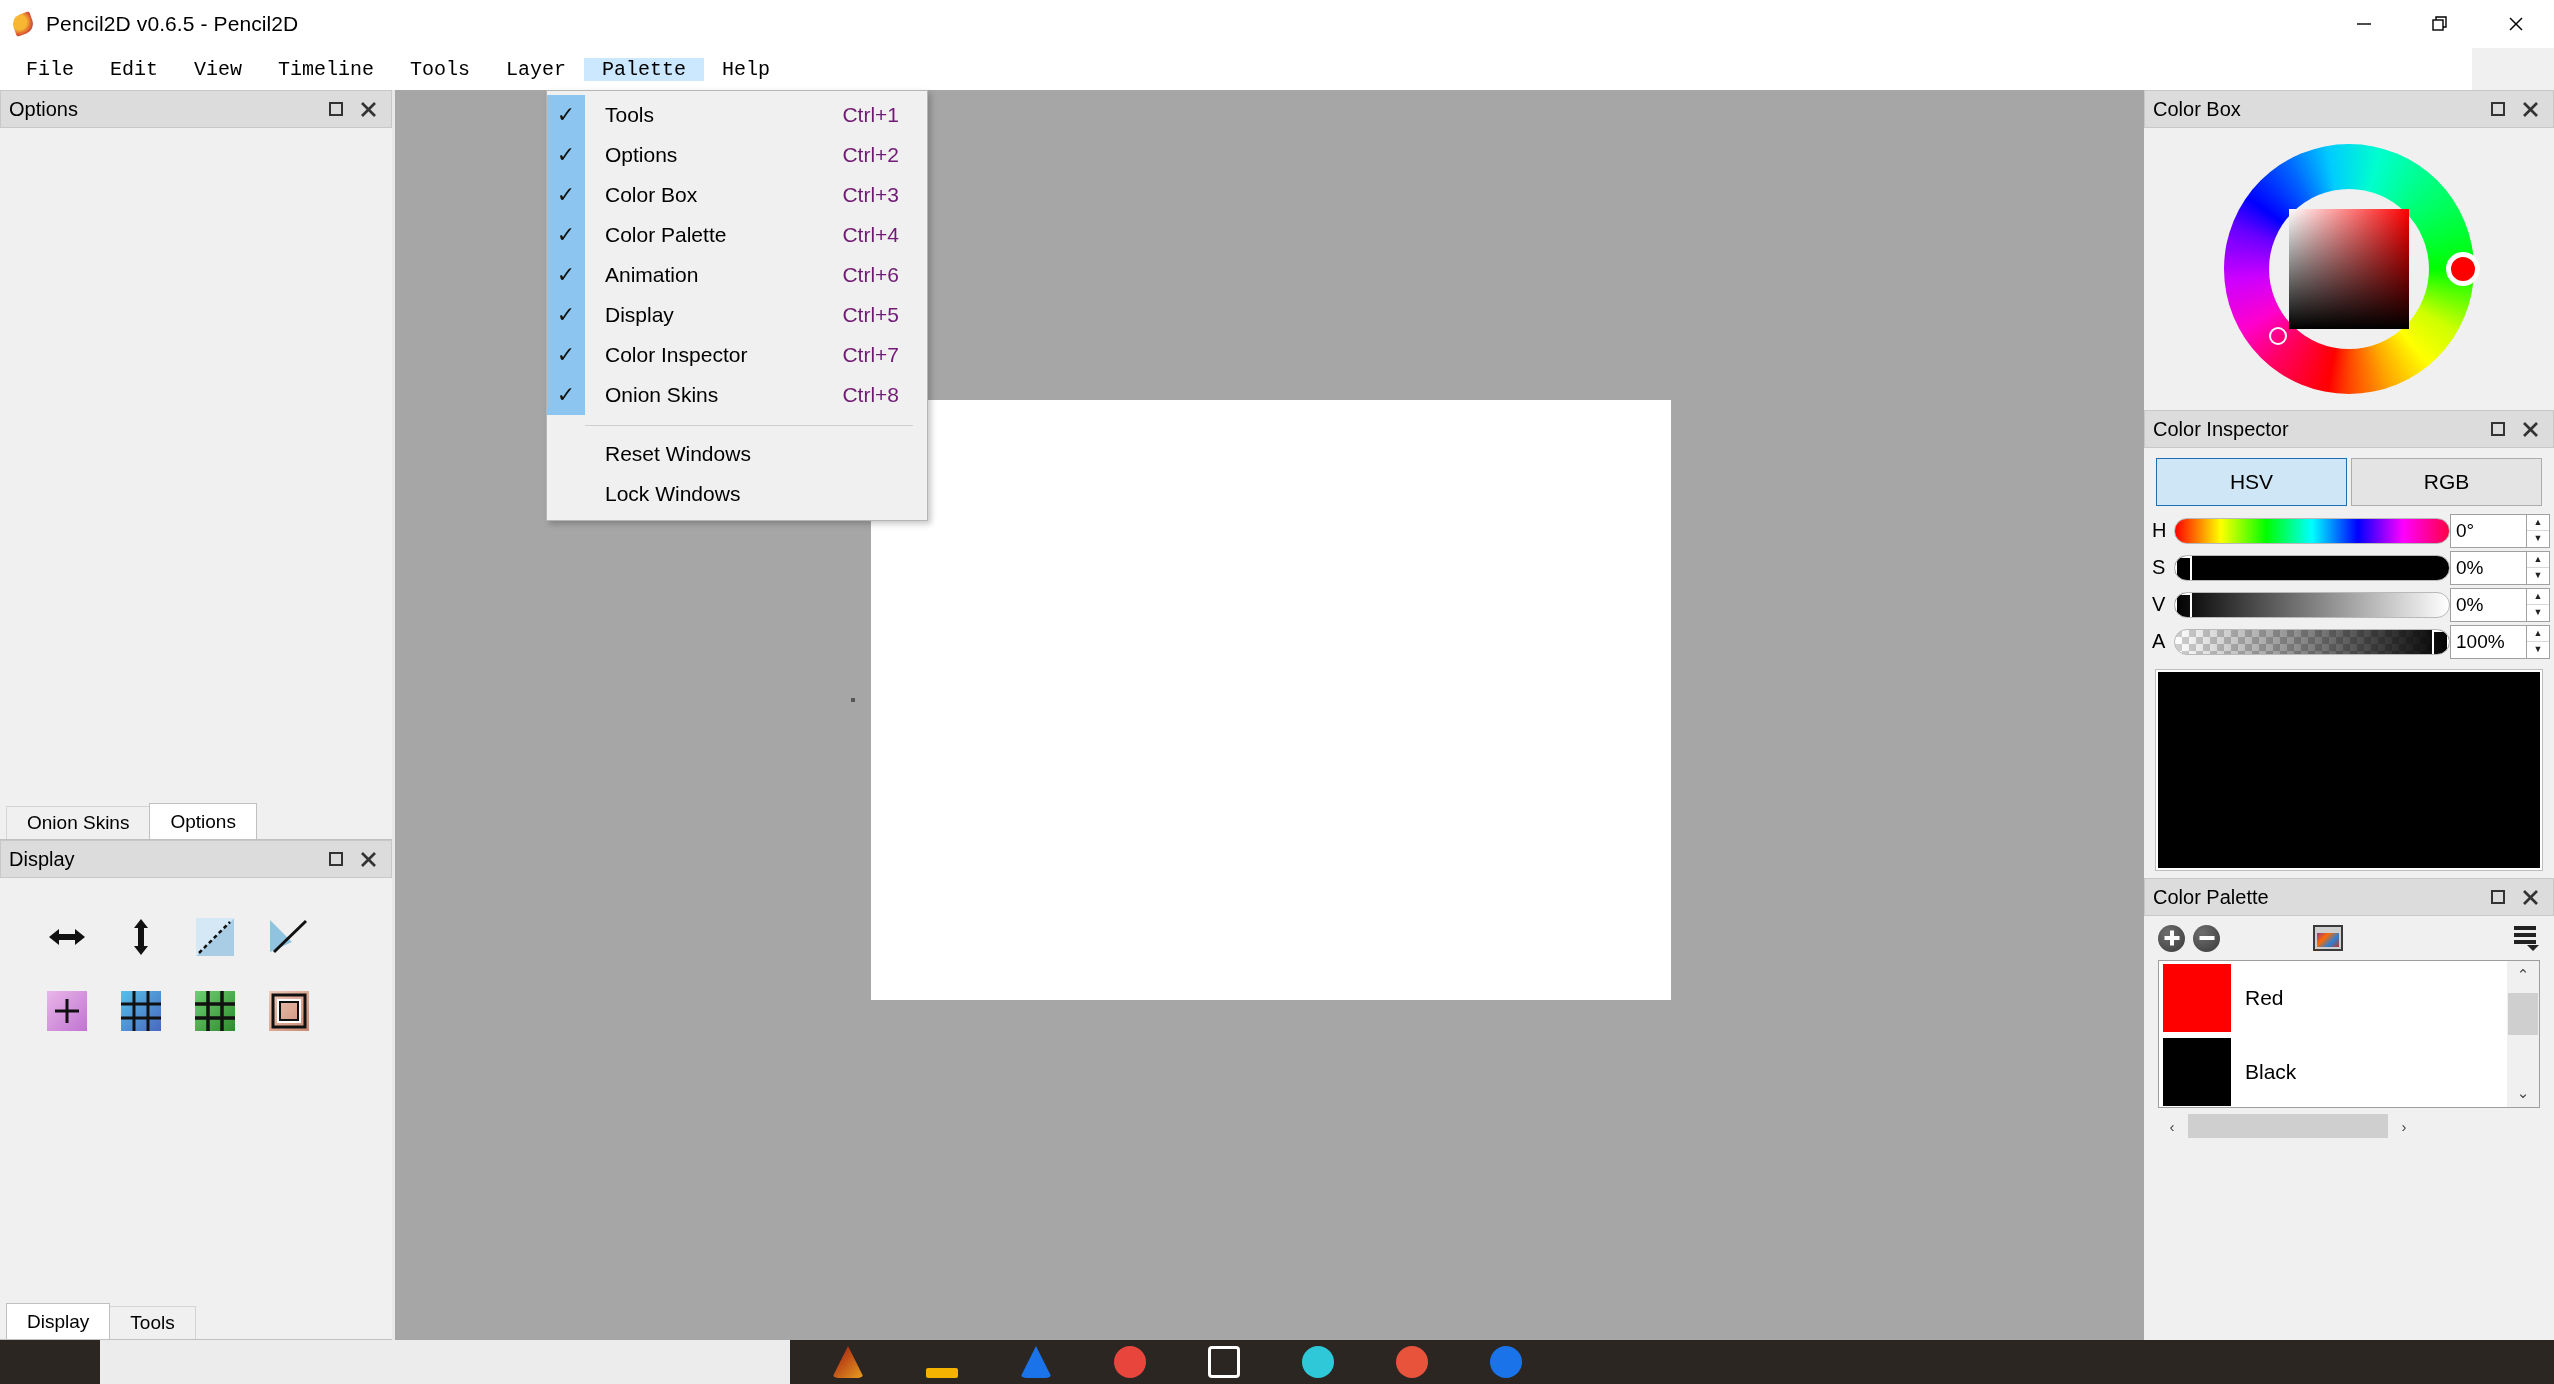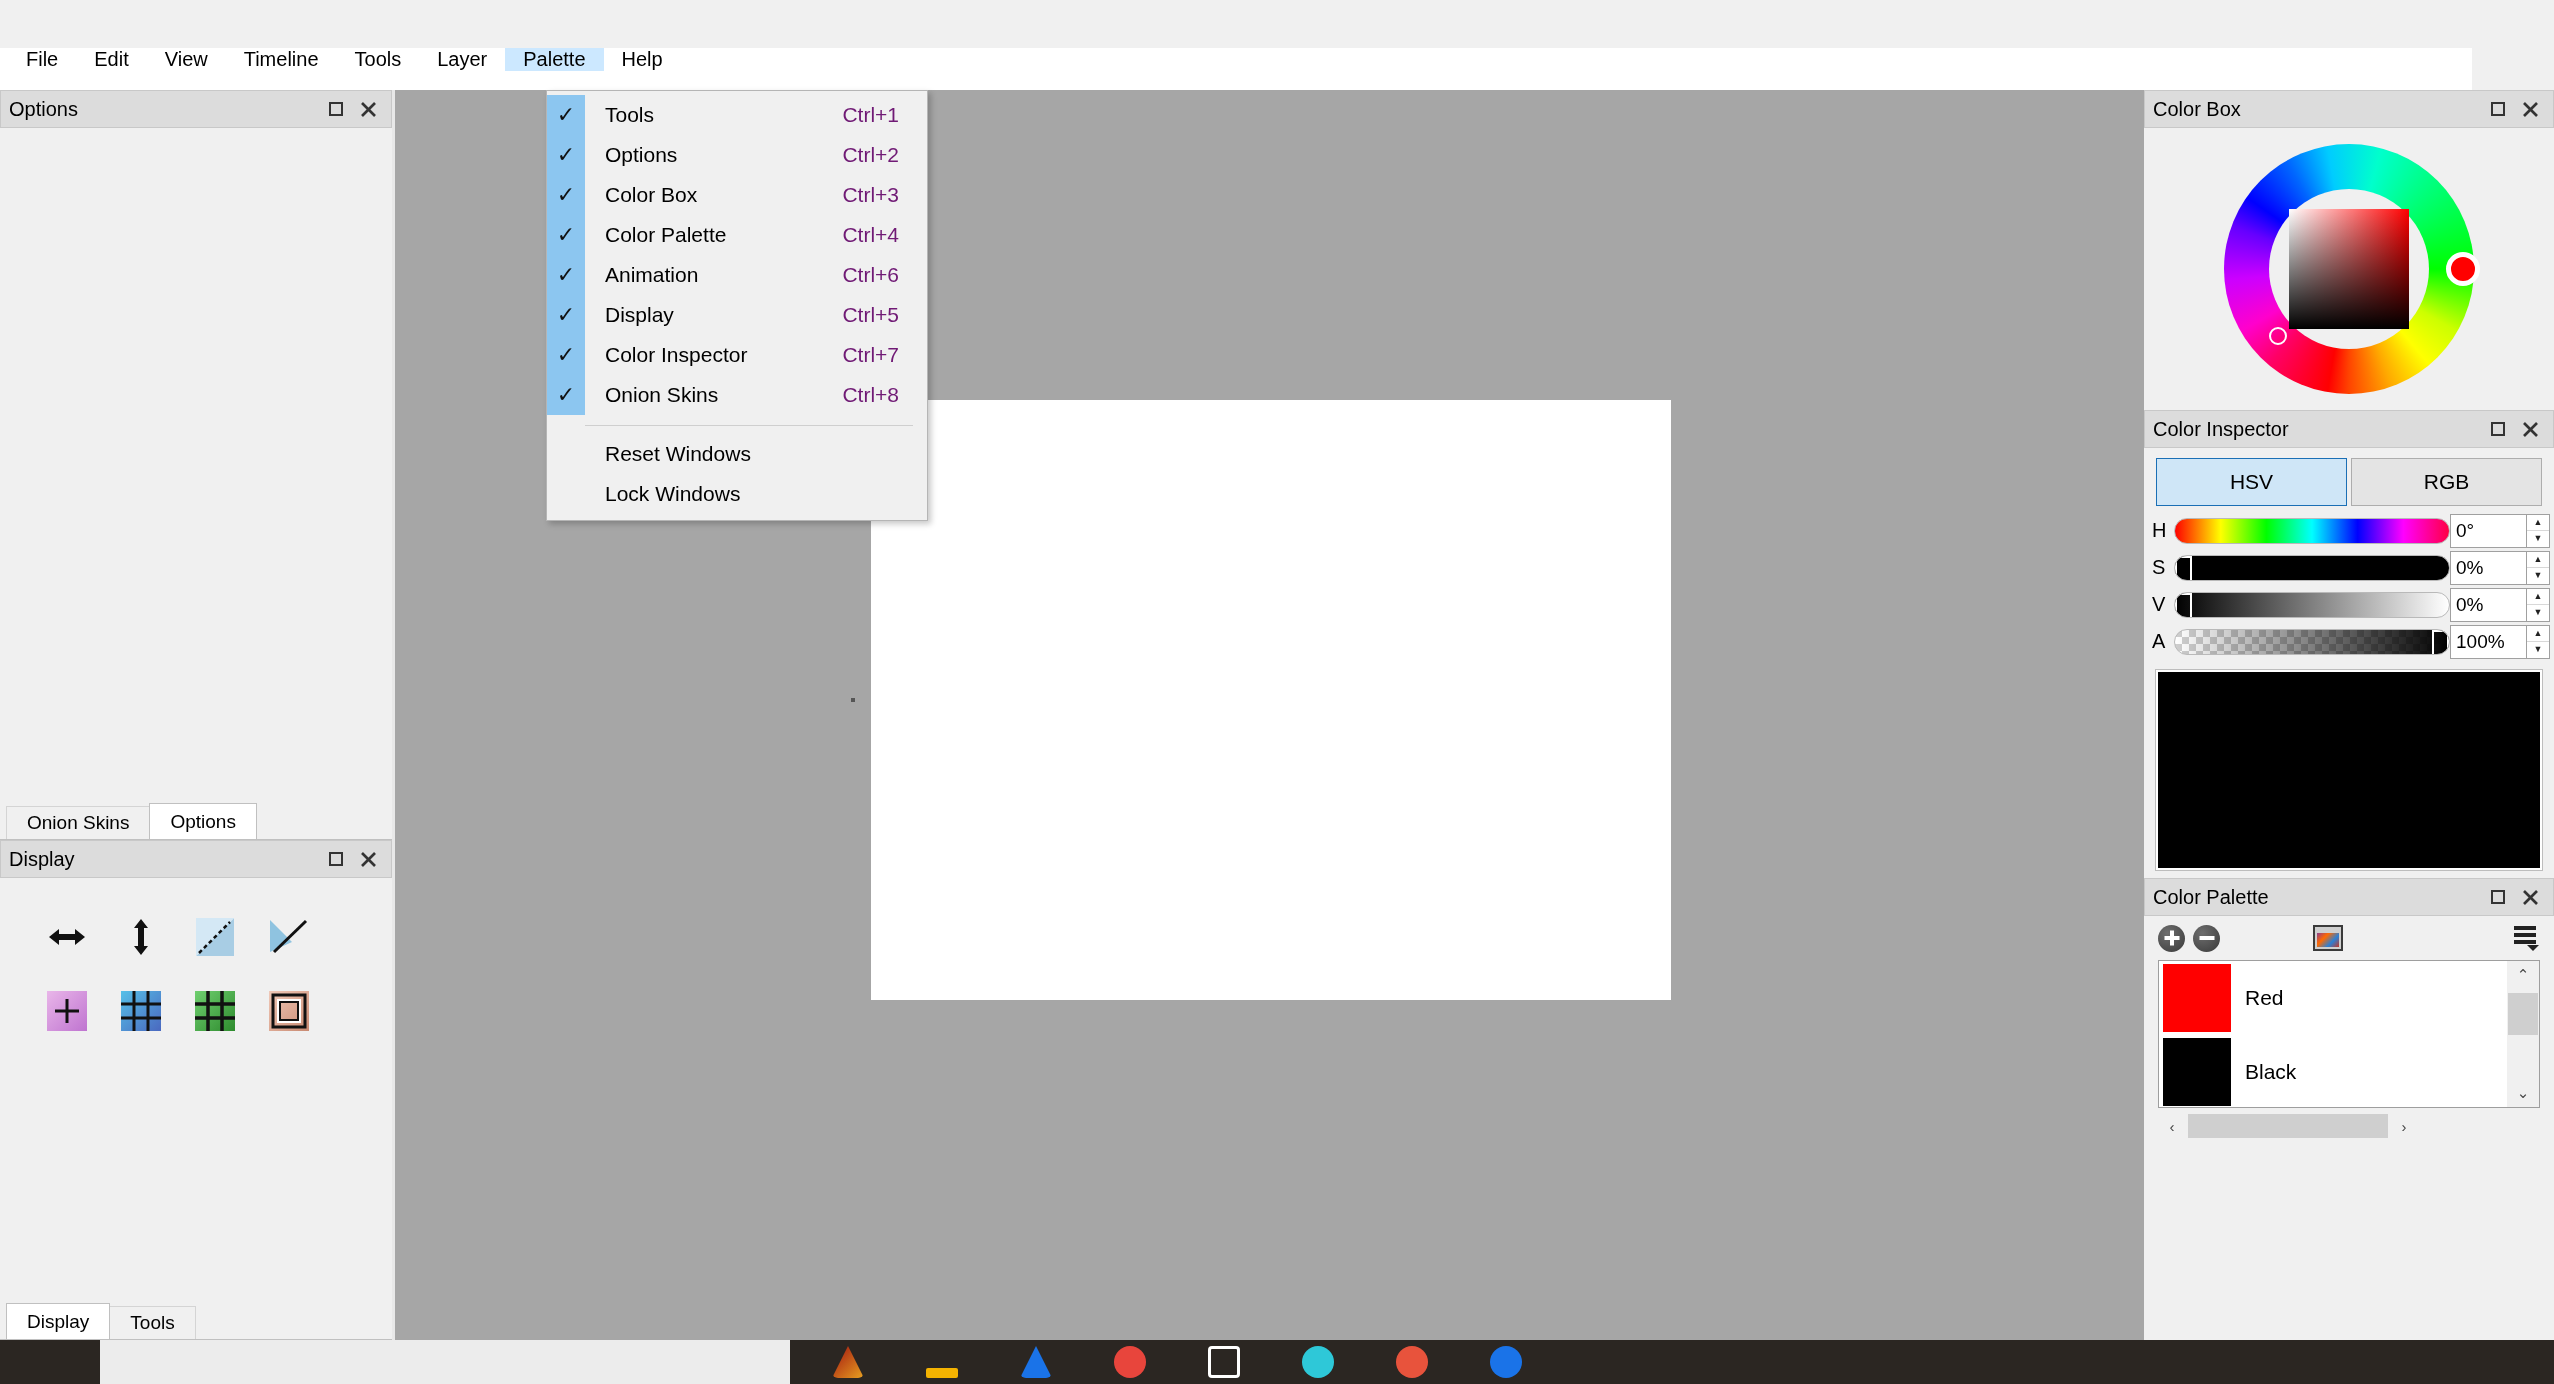--- a/index.html
+++ b/index.html
@@ -37,22 +37,23 @@
   .win-btns { margin-left: auto; display: flex; height: 48px; }
   .win-btn {
     width: 76px; height: 48px; display: flex; align-items: center; justify-content: center;
     font-size: 20px; color: #000;
   }
 
   
   .menubar {
     position: absolute; left: 0; top: 48px; width: 2472px; height: 42px;
     background: #ffffff;
-    display: flex; align-items: flex-start;
+    display: flex; align-items: center;
     padding-left: 8px;
+    font-family: Liberation Mono, monospace;
   }
   .menu-item {
     padding: 0 18px; display: flex; align-items: center;
     font-size: 20px; color: #000; cursor: default;
   }
   .menu-item.open { background: #cce8ff; }
 
   
   .workarea {
     position: absolute; left: 0; top: 90px; width: 2554px; height: 1250px;
@@ -294,20 +295,45 @@
     width: 430px; height: 44px; background: #3a3531;
     display: flex; align-items: center; justify-content: flex-end; padding-right: 26px;
   }
   .tb-clock { color: #fff; font-size: 19px; }
 </style>
 </head>
 <body>
 
 <div class="app">
 
+  <div class="titlebar">
+    <div class="title-icon">
+      <div class="pencil-body"></div>
+    </div>
+    <div class="title-text">Pencil2D v0.6.5 - Pencil2D</div>
+    <div class="win-btns">
+      <div class="win-btn">
+        <svg width="22" height="22" viewBox="0 0 22 22">
+            <line x1="4" y1="11" x2="18" y2="11" stroke="#000" stroke-width="1.4"></line>
+          </svg>
+      </div>
+      <div class="win-btn">
+        <svg width="22" height="22" viewBox="0 0 22 22">
+          <rect x="4" y="7" width="10" height="10" fill="none" stroke="#000" stroke-width="1.4"></rect>
+          <polyline points="7,7 7,4 17,4 17,14 14,14" fill="none" stroke="#000" stroke-width="1.4"></polyline>
+        </svg>
+      </div>
+      <div class="win-btn close">
+        <svg width="22" height="22" viewBox="0 0 22 22">
+          <line x1="5" y1="5" x2="17" y2="17" stroke="currentColor" stroke-width="1.4"></line>
+          <line x1="17" y1="5" x2="5" y2="17" stroke="currentColor" stroke-width="1.4"></line>
+        </svg>
+      </div>
+    </div>
+  </div>
 
   <div class="menubar">
     <div class="menu-item">File</div>
     <div class="menu-item">Edit</div>
     <div class="menu-item">View</div>
     <div class="menu-item">Timeline</div>
     <div class="menu-item">Tools</div>
     <div class="menu-item">Layer</div>
     <div class="menu-item open">Palette</div>
     <div class="menu-item">Help</div>

